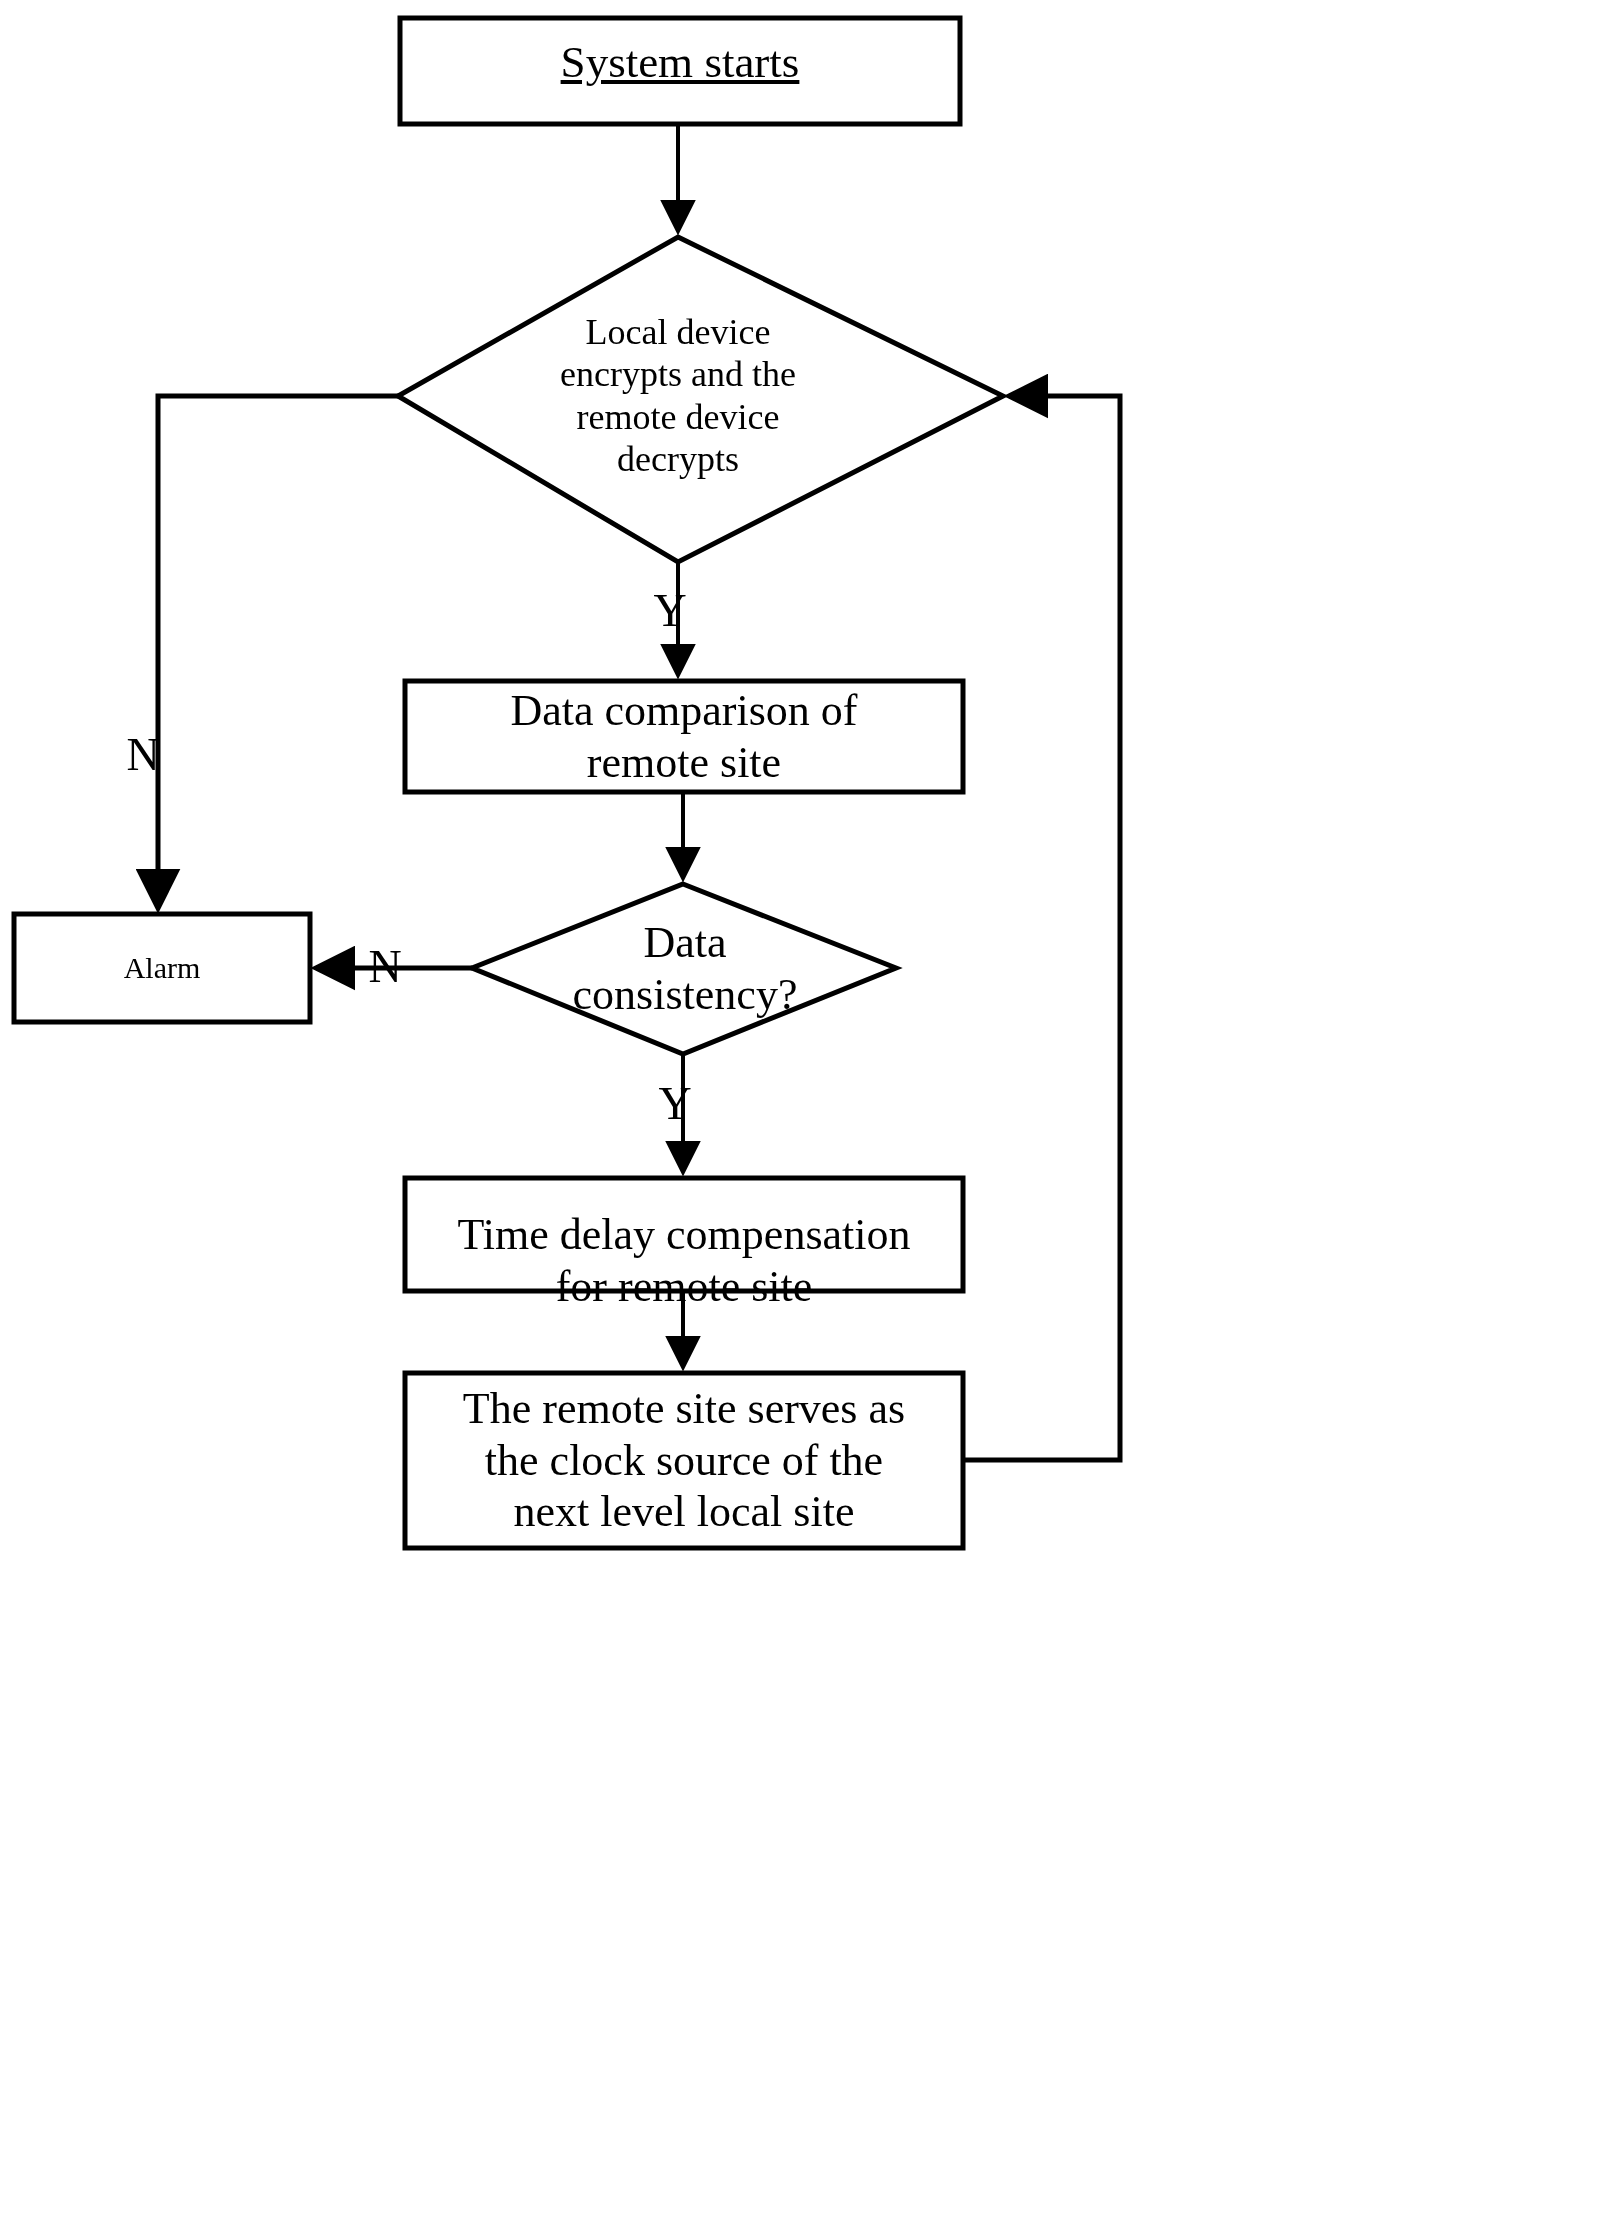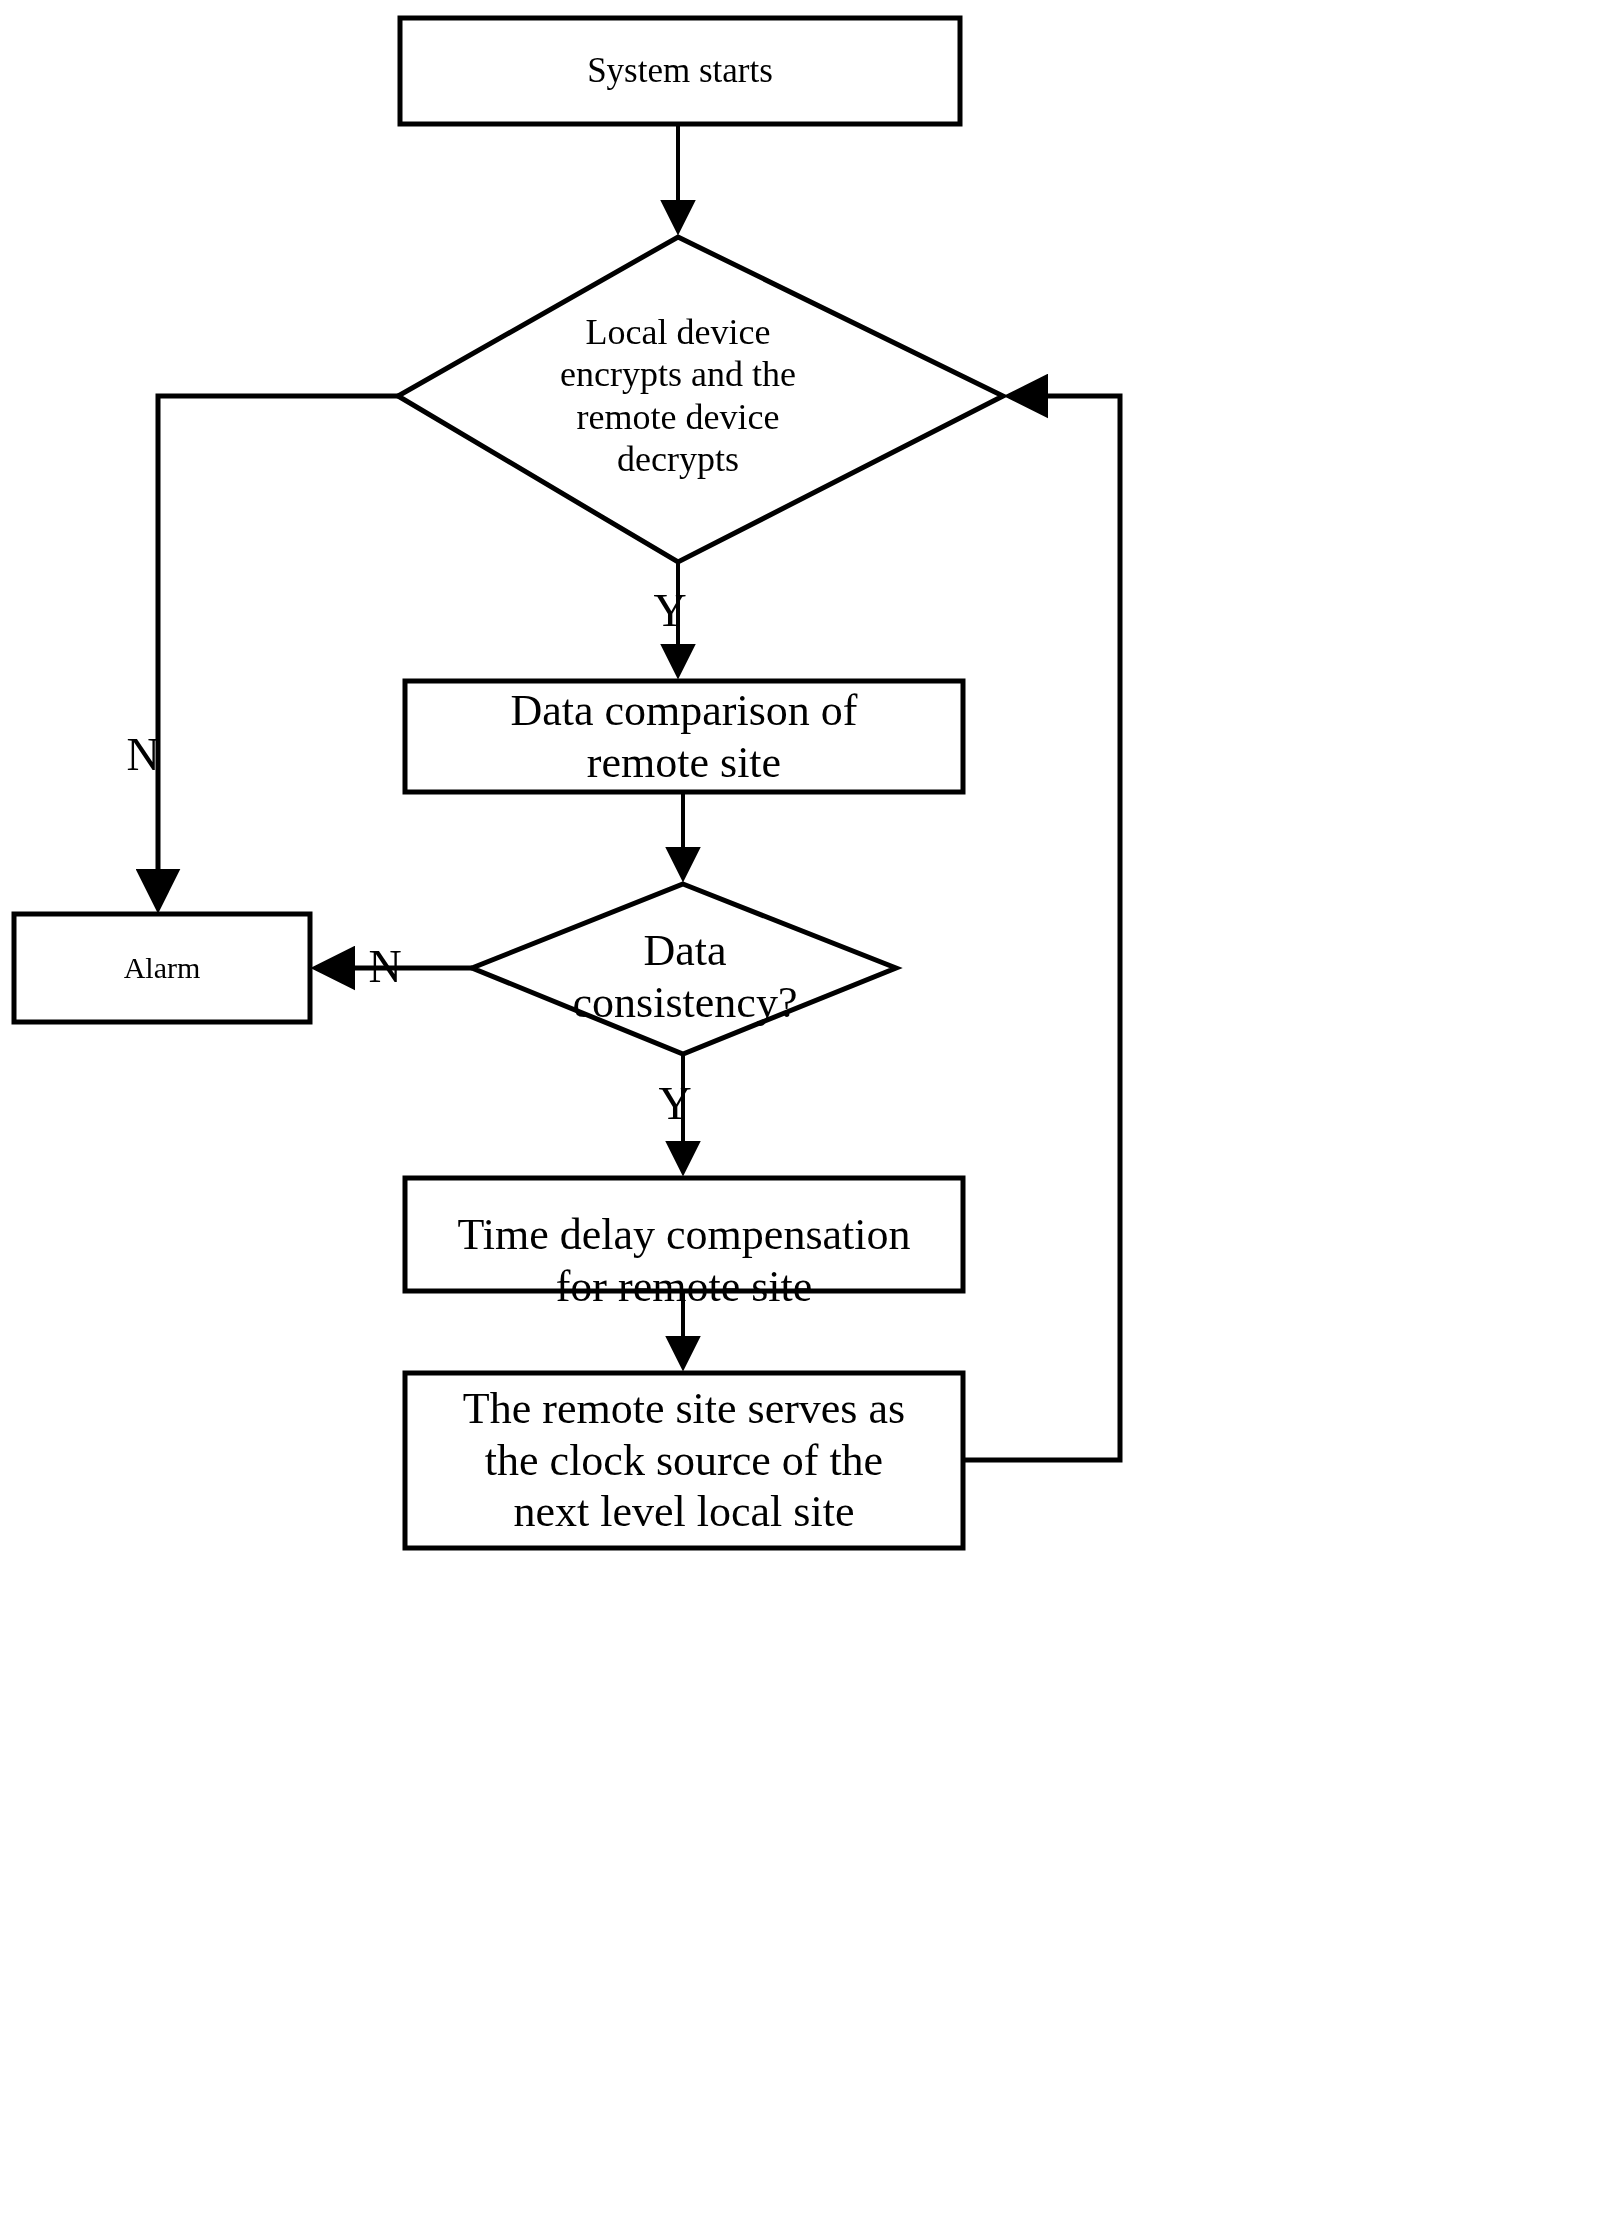--- a/index.html
+++ b/index.html
@@ -61,31 +61,31 @@
 
     <line x1="472" y1="968" x2="316" y2="968" stroke="#000000" stroke-width="5" marker-end="url(#arrow)"></line>
 
     <line x1="683" y1="1054" x2="683" y2="1172" stroke="#000000" stroke-width="4" marker-end="url(#arrow)"></line>
 
     <line x1="683" y1="1291" x2="683" y2="1367" stroke="#000000" stroke-width="4" marker-end="url(#arrow)"></line>
 
     <path d="M963,1460 L1120,1460 L1120,396 L1009,396" fill="none" stroke="#000000" stroke-width="5" marker-end="url(#arrow)"></path>
   </svg>
 
-  <div class="node-text" style="left:400px;top:18px;width:560px;height:106px;font-size:35px;">System starts</div>
+  <div class="node-text" style="left:400px;top:10px;width:560px;height:106px;font-size:45px;text-decoration:underline;">System starts</div>
 
   <div class="node-text" style="left:468px;top:288px;width:420px;height:215px;font-size:36px;">Local device
 encrypts and the
 remote device
 decrypts</div>
 
   <div class="node-text" style="left:405px;top:681px;width:558px;height:111px;font-size:44px;">Data comparison of
 remote site</div>
 
-  <div class="node-text" style="left:520px;top:915px;width:330px;height:108px;font-size:44px;margin-top:8px;">Data
+  <div class="node-text" style="left:520px;top:915px;width:330px;height:108px;font-size:44px;">Data
 consistency?</div>
 
   <div class="node-text" style="left:14px;top:914px;width:296px;height:108px;font-size:30px;text-align:center;">Alarm</div>
 
   <div class="node-text" style="left:405px;top:1178px;width:558px;height:113px;font-size:44px;margin-top:26px;">Time delay compensation
 for remote site</div>
 
   <div class="node-text" style="left:405px;top:1373px;width:558px;height:175px;font-size:44px;">The remote site serves as
 the clock source of the
 next level local site</div>

